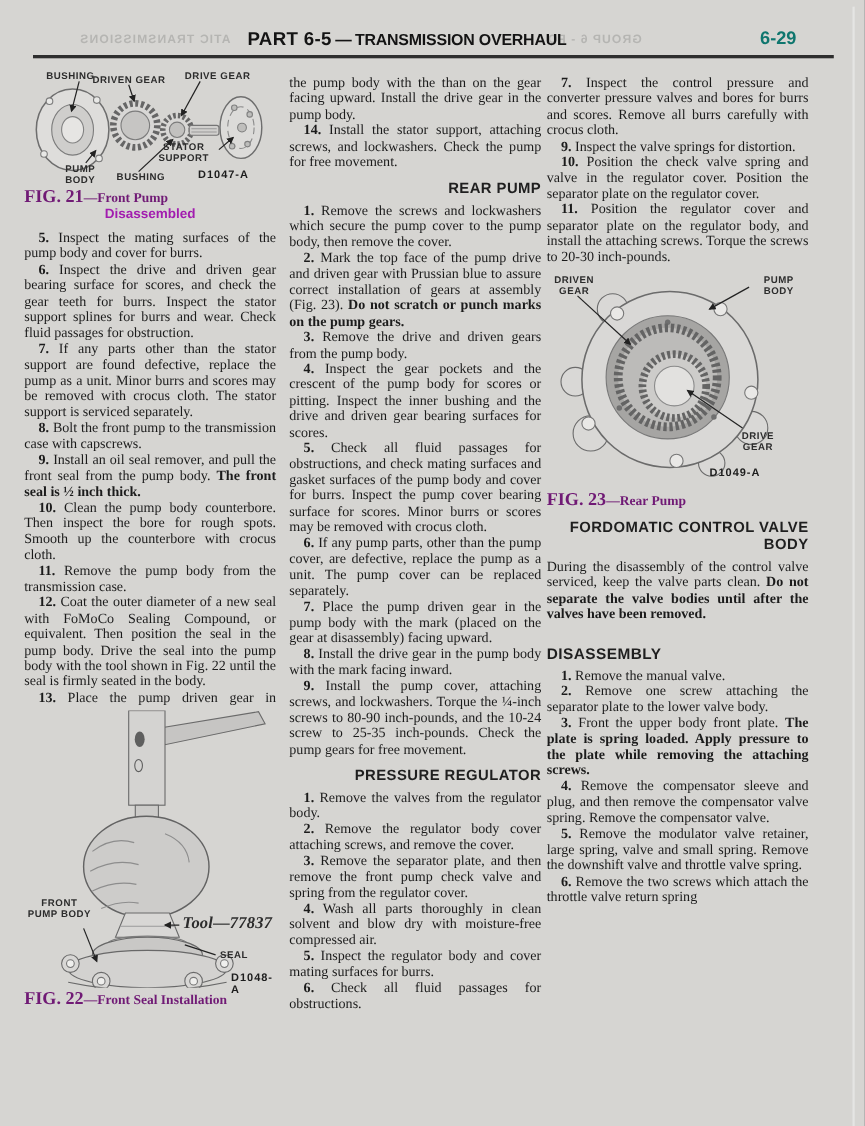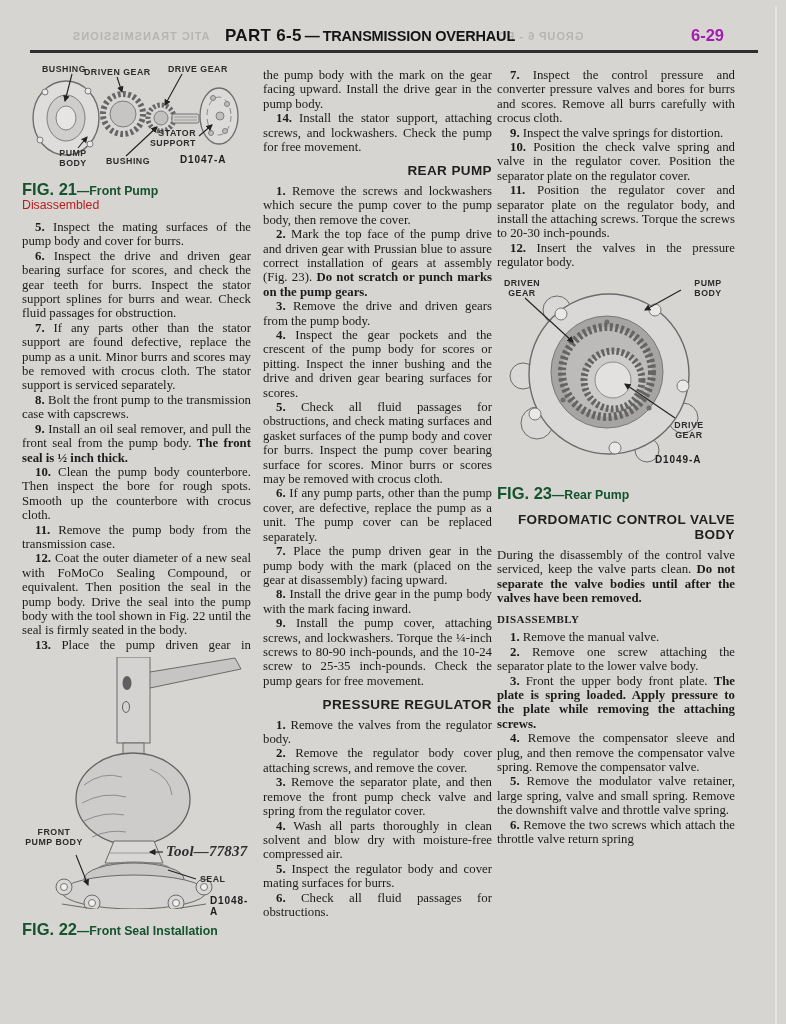--- a/index.html
+++ b/index.html
@@ -7,54 +7,54 @@
         font-family:"Liberation Serif",serif;color:#1b1b1b;}
   .scan-edge{position:absolute;top:6px;bottom:0;width:2px;background:#e9e9e7;opacity:.8;}
 
   
   .hdr-title{position:absolute;top:26px;left:170px;width:400px;text-align:center;white-space:nowrap;
              font-family:"Liberation Sans",sans-serif;font-weight:bold;color:#141414;}
   .hdr-part{font-size:17px;letter-spacing:.3px;}
   .hdr-sep{font-size:15px;padding:0 3px;}
   .hdr-sec{font-size:14.5px;letter-spacing:-.2px;}
   .hdr-page{position:absolute;top:26px;right:62px;font-family:"Liberation Sans",sans-serif;
-            font-weight:bold;font-size:16.5px;color:#a21caf;}
+            font-weight:bold;font-size:16.5px;color:#0f766e;}
   .hdr-rule{position:absolute;top:50px;left:30px;width:728px;height:3px;background:#2e2e2e;}
   .bleed{position:absolute;top:30px;font-family:"Liberation Sans",sans-serif;font-weight:bold;
          font-size:11px;letter-spacing:1px;color:#8f8f8d;opacity:.45;transform:scaleX(-1);white-space:nowrap;}
   .bleed-l{left:72px;} .bleed-r{left:497px;}
 
   
   .col{position:absolute;top:64px;}
   #col-left{left:22px;width:229px;}
   #col-mid{left:263px;width:229px;padding-top:4px;}
   #col-right{left:497px;width:238px;padding-top:4px;}
 
   p{margin:0;font-size:12.8px;line-height:14.4px;text-align:justify;text-indent:13px;}
   p.noindent{text-indent:0;}
   p.cont{text-align-last:justify;}
   b{font-weight:bold;}
   .h2{font-family:"Liberation Sans",sans-serif;font-weight:bold;font-size:13.5px;
       letter-spacing:.4px;color:#1f1f1f;margin:9px 0 5px;line-height:15.5px;text-align:right;}
-  .h3{font-family:Liberation Serif, serif;font-weight:bold;font-size:11px;
-      letter-spacing:.4px;color:#1f1f1f;margin:8px 0 5px;}
+  .h3{font-family:Liberation Sans, sans-serif;font-weight:bold;font-size:14px;
+      letter-spacing:.4px;color:#1f1f1f;margin:20px 0 5px;}
 
   
   .figure{position:relative;margin:0 0 8px 0;}
   .figart{position:relative;}
   .figart svg{display:block;}
   .figlabel{position:absolute;font-family:"Liberation Sans",sans-serif;font-size:8.8px;
             letter-spacing:.5px;line-height:10px;color:#2c2c2c;font-weight:bold;}
   .figlabel.it{font-family:"Liberation Serif",serif;font-style:italic;font-weight:bold;
                font-size:15px;letter-spacing:.2px;text-transform:none;}
   .figcode{position:absolute;font-family:"Liberation Sans",sans-serif;font-weight:bold;
            font-size:10px;letter-spacing:.9px;color:#1d1d1d;}
-  .figcap{font-family:Liberation Sans, sans-serif;font-weight:bold;color:#14532d;margin-top:12px;line-height:16px;}
+  .figcap{font-family:Liberation Serif, serif;font-weight:bold;color:#701a75;margin-top:2px;line-height:16px;}
   .figno{font-size:16.5px;} .captext{font-size:12.3px;}
-  .capline2{font-family:"Liberation Sans",sans-serif;font-weight:normal;font-size:12.3px;line-height:13px;color:#b91c1c;}
+  .capline2{font-family:"Liberation Sans",sans-serif;font-weight:bold;font-size:12.3px;line-height:13px;color:#a21caf;text-align:center;}
 </style>
 </head>
 <body>
 
 <div class="page">
   <div class="scan-edge" style="right:9px;"></div>
 
   <div>
     <span class="bleed bleed-l">ATIC TRANSMISSIONS</span>
     <span class="bleed bleed-r">GROUP 6 - FO</span>
@@ -107,21 +107,21 @@
           <line x1="50" y1="10" x2="43" y2="37" stroke="#222" stroke-width="1.1" marker-end="url(#ah1)"></line>
           <line x1="95" y1="13" x2="100" y2="28" stroke="#222" stroke-width="1.1" marker-end="url(#ah1)"></line>
           <line x1="160" y1="10" x2="143" y2="41" stroke="#222" stroke-width="1.1" marker-end="url(#ah1)"></line>
           <line x1="177" y1="72" x2="190" y2="61" stroke="#222" stroke-width="1.1" marker-end="url(#ah1)"></line>
           <line x1="56" y1="84" x2="65" y2="73" stroke="#222" stroke-width="1.1" marker-end="url(#ah1)"></line>
           <line x1="104" y1="92" x2="135" y2="63" stroke="#222" stroke-width="1.1" marker-end="url(#ah1)"></line>
         </svg>
         <span class="figlabel" style="left:20px;top:0;">BUSHING</span>
         <span class="figlabel" style="left:62px;top:3px;">DRIVEN GEAR</span>
         <span class="figlabel" style="left:146px;top:0;">DRIVE GEAR</span>
-        <span class="figlabel" style="left:116px;top:64px;width:58px;text-align:right;">STATOR SUPPORT</span>
+        <span class="figlabel" style="left:116px;top:64px;width:58px;text-align:center;">STATOR SUPPORT</span>
         <span class="figlabel" style="left:30px;top:84px;width:42px;text-align:center;">PUMP BODY</span>
         <span class="figlabel" style="left:84px;top:92px;">BUSHING</span>
         <span class="figcode" style="left:158px;top:90px;">D1047-A</span>
       </div>
       <div class="figcap">
         <span class="figno">FIG. 21</span><span class="captext">—Front Pump</span>
       </div>
       <div class="capline2">Disassembled</div>
     </div>
 
@@ -186,21 +186,21 @@
         <span class="figcode" style="left:156px;top:238px;padding-left:32px;">D1048-A</span>
       </div>
       <div class="figcap">
         <span class="figno">FIG. 22</span><span class="captext">—Front Seal Installation</span>
       </div>
     </div>
   </div>
 
   <div class="col" id="col-mid">
     <div>
-        <p class="noindent"><span>the pump body with the mark on the gear facing upward. Install the drive gear in the pump body.</span></p>
+        <p class="noindent"><span>the pump body with the than on the gear facing upward. Install the drive gear in the pump body.</span></p>
         <p><b>14.</b><span> Install the stator support, attaching screws, and lockwashers. Check the pump for free movement.</span></p>
         <div class="h2">REAR PUMP</div>
         <p><b>1.</b><span> Remove the screws and lockwashers which secure the pump cover to the pump body, then remove the cover.</span></p>
         <p><b>2.</b><span> Mark the top face of the pump drive and driven gear with Prussian blue to assure correct installation of gears at assembly (Fig. 23). </span><b>Do not scratch or punch marks on the pump gears.</b></p>
         <p><b>3.</b><span> Remove the drive and driven gears from the pump body.</span></p>
         <p><b>4.</b><span> Inspect the gear pockets and the crescent of the pump body for scores or pitting. Inspect the inner bushing and the drive and driven gear bearing surfaces for scores.</span></p>
         <p><b>5.</b><span> Check all fluid passages for obstructions, and check mating surfaces and gasket surfaces of the pump body and cover for burrs. Inspect the pump cover bearing surface for scores. Minor burrs or scores may be removed with crocus cloth.</span></p>
         <p><b>6.</b><span> If any pump parts, other than the pump cover, are defective, replace the pump as a unit. The pump cover can be replaced separately.</span></p>
         <p><b>7.</b><span> Place the pump driven gear in the pump body with the mark (placed on the gear at disassembly) facing upward.</span></p>
         <p><b>8.</b><span> Install the drive gear in the pump body with the mark facing inward.</span></p>
@@ -214,21 +214,20 @@
         <p><b>6.</b><span> Check all fluid passages for obstructions.</span></p>
       </div>
   </div>
 
   <div class="col" id="col-right">
     <div>
         <p><b>7.</b><span> Inspect the control pressure and converter pressure valves and bores for burrs and scores. Remove all burrs carefully with crocus cloth.</span></p>
         <p><b>9.</b><span> Inspect the valve springs for distortion.</span></p>
         <p><b>10.</b><span> Position the check valve spring and valve in the regulator cover. Position the separator plate on the regulator cover.</span></p>
         <p><b>11.</b><span> Position the regulator cover and separator plate on the regulator body, and install the attaching screws. Torque the screws to 20-30 inch-pounds.</span></p>
-        <p><b>12.</b><span> Insert the valves in the pressure regulator body.</span></p>
       </div>
 
     <div class="figure" style="margin-top:8px;margin-bottom:4px;">
       <div class="figart" style="height:195px;">
         <svg width="238" height="195" viewBox="0 0 238 195">
           <defs>
               <marker id="ah3" markerWidth="7" markerHeight="7" refX="5" refY="3" orient="auto">
                 <path d="M0,0 L6,3 L0,6 z" fill="#222"></path>
               </marker>
             </defs>
@@ -259,21 +258,21 @@
           <circle cx="116" cy="102" r="29" fill="none" stroke="#646464" stroke-width="7" stroke-dasharray="2.7 2.3"></circle>
           <circle cx="116" cy="102" r="18" fill="#e2e1df" stroke="#8a8a8a"></circle>
 
           <line x1="28" y1="20" x2="76" y2="64" stroke="#222" stroke-width="1.1" marker-end="url(#ah3)"></line>
           <line x1="184" y1="12" x2="148" y2="32" stroke="#222" stroke-width="1.1" marker-end="url(#ah3)"></line>
           <line x1="178" y1="140" x2="128" y2="106" stroke="#222" stroke-width="1.1" marker-end="url(#ah3)"></line>
         </svg>
         <span class="figlabel" style="left:0;top:0;width:50px;text-align:center;">DRIVEN GEAR</span>
         <span class="figlabel" style="left:188px;top:0;width:46px;text-align:center;">PUMP BODY</span>
         <span class="figlabel" style="left:170px;top:142px;width:44px;text-align:center;">DRIVE GEAR</span>
-        <span class="figcode" style="left:158px;top:176px;text-align:right;">D1049-A</span>
+        <span class="figcode" style="left:148px;top:176px;text-align:right;">D1049-A</span>
       </div>
       <div class="figcap">
         <span class="figno">FIG. 23</span><span class="captext">—Rear Pump</span>
       </div>
     </div>
 
     <div>
         <div class="h2">FORDOMATIC CONTROL VALVE BODY</div>
         <p class="noindent"><span>   During the disassembly of the control valve serviced, keep the valve parts clean. </span><b>Do not separate the valve bodies until after the valves have been removed.</b></p>
         <div class="h3">DISASSEMBLY</div>

